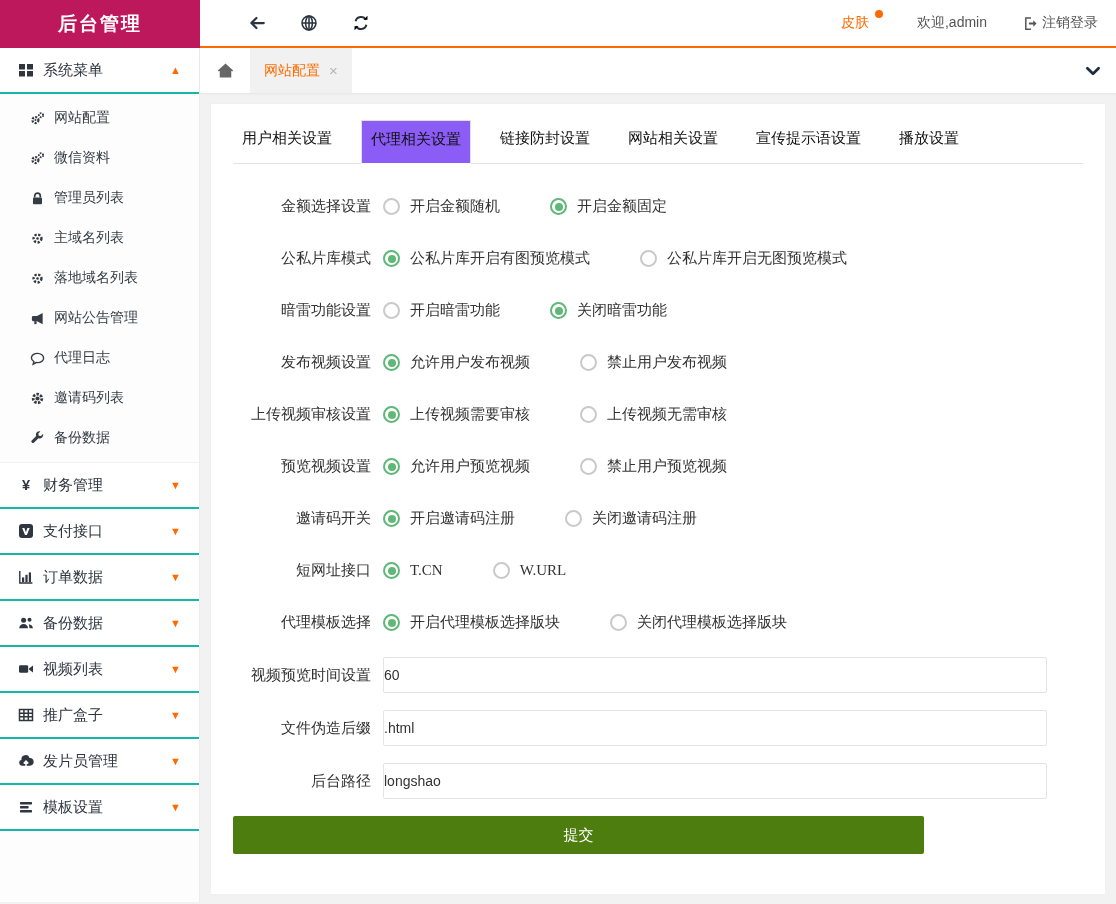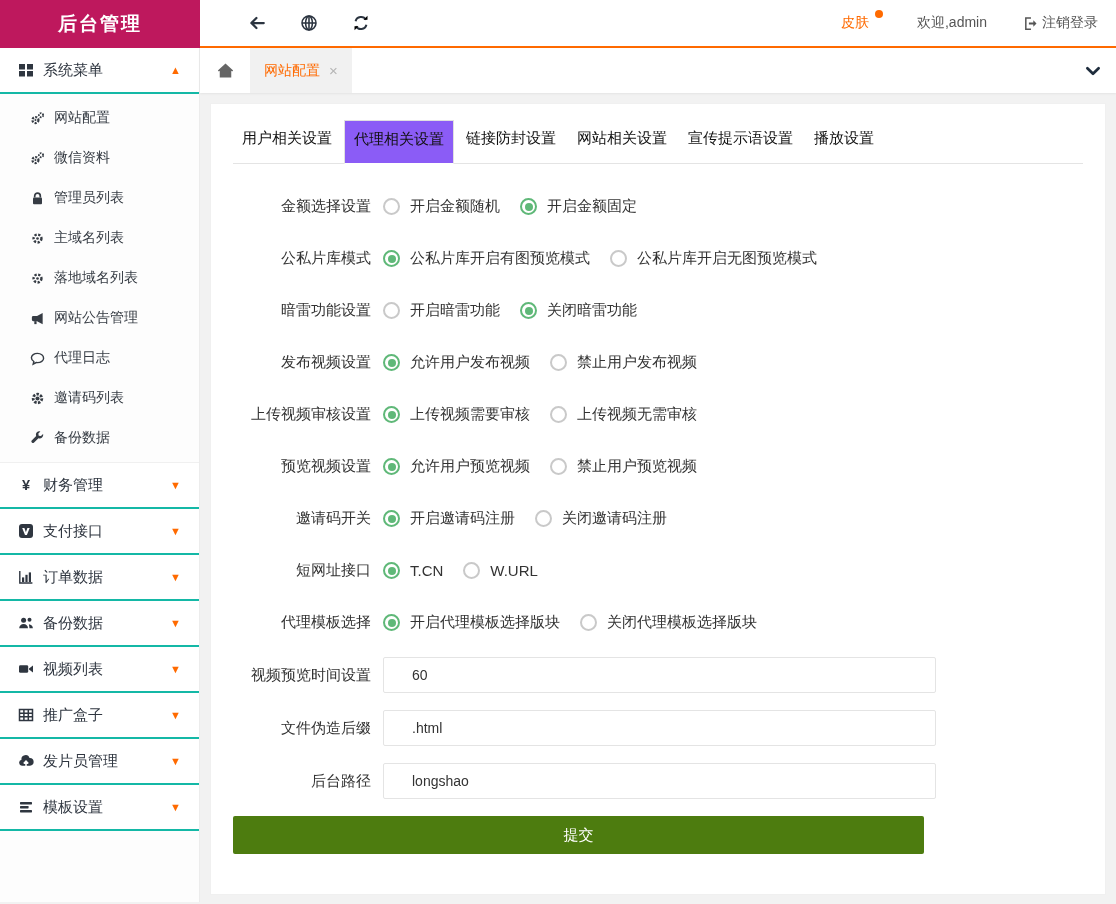--- a/index.html
+++ b/index.html
@@ -35,35 +35,35 @@
   .main { flex:1; display:flex; flex-direction:column; background:#f2f2f2; min-width:0; }
   .tabbar { height:45px; background:#fff; display:flex; align-items:stretch; position:relative; box-shadow:0 1px 2px rgba(0,0,0,.06); flex:none; }
   .home-btn { width:50px; display:flex; align-items:center; justify-content:center; color:#666; cursor:pointer; }
   .home-btn .ico { width:19px; height:19px; }
   .tab-chip { background:#f1f1f1; color:#ff6a00; display:flex; align-items:center; padding:0 14px; font-size:14px; cursor:pointer; }
   .tab-chip .close { color:#b5b5b5; margin-left:9px; font-size:15px; }
   .tabbar-chevron { position:absolute; right:14px; top:50%; transform:translateY(-50%); width:18px; height:18px; color:#1f2d3d; cursor:pointer; }
   .content { flex:1; padding:10px; overflow:hidden; }
   .card { background:#fff; border:1px solid #f0f0f0; min-height:778px; padding:16px 22px 40px; }
   
-  .inner-tabs { display:flex; border-bottom:1px solid #e4e4e4; }
+  .inner-tabs { display:flex; border-bottom:1px solid #e4e4e4;gap:17px; }
   .inner-tab { padding:9px 9px; font-size:15px; color:#111; cursor:pointer; white-space:nowrap; margin-right:3px; }
   .inner-tab.active { border:1px solid #e0e0e0; border-bottom:1px solid #fff; margin-bottom:-1px; padding-bottom:14px; background:#8b5cf6; }
   
   .form-row { display:flex; align-items:center; margin-top:33px; }
   .form-label { width:138px; flex:none; text-align:right; margin-right:12px; font-size:15px; color:#333; }
-  .radio-group { display:flex; align-items:center; gap:20px; }
+  .radio-group { display:flex; align-items:center; gap:50px;font-family:Liberation Serif, serif; }
   .radio-option { display:flex; align-items:center; gap:10px; font-size:15px; color:#333; cursor:pointer; }
   .radio { width:17px; height:17px; border-radius:50%; border:2px solid #c9c9c9; background:#fff; flex:none; position:relative; }
   .radio.checked { border-color:#5FB878; }
   .radio.checked::after { content:""; position:absolute; left:50%; top:50%; transform:translate(-50%,-50%);
                           width:8px; height:8px; border-radius:50%; background:#5FB878; }
   .form-row.input-row { margin-top:17px; }
   .form-row.input-row.first { margin-top:25px; }
-  .text-input { width:553px; height:36px; border:1px solid #e4e4e4; border-radius:2px; padding:0 28px; font-size:14px; color:#333;
+  .text-input { width:664px; height:36px; border:1px solid #e4e4e4; border-radius:2px; padding:0 0; font-size:14px; color:#333;
                 font-family:"Liberation Sans","DejaVu Sans",sans-serif; outline:none; }
   .submit-row { margin-top:17px; }
   .submit-btn { width:691px; height:38px; background:#4d7c0f; border:none; border-radius:2px; color:#fff; font-size:15px;
                 cursor:pointer; font-family:"Liberation Sans","DejaVu Sans",sans-serif; }
 </style>
 </head>
 <body>
 
 <div class="header">
   <div class="logo">后台管理</div>

